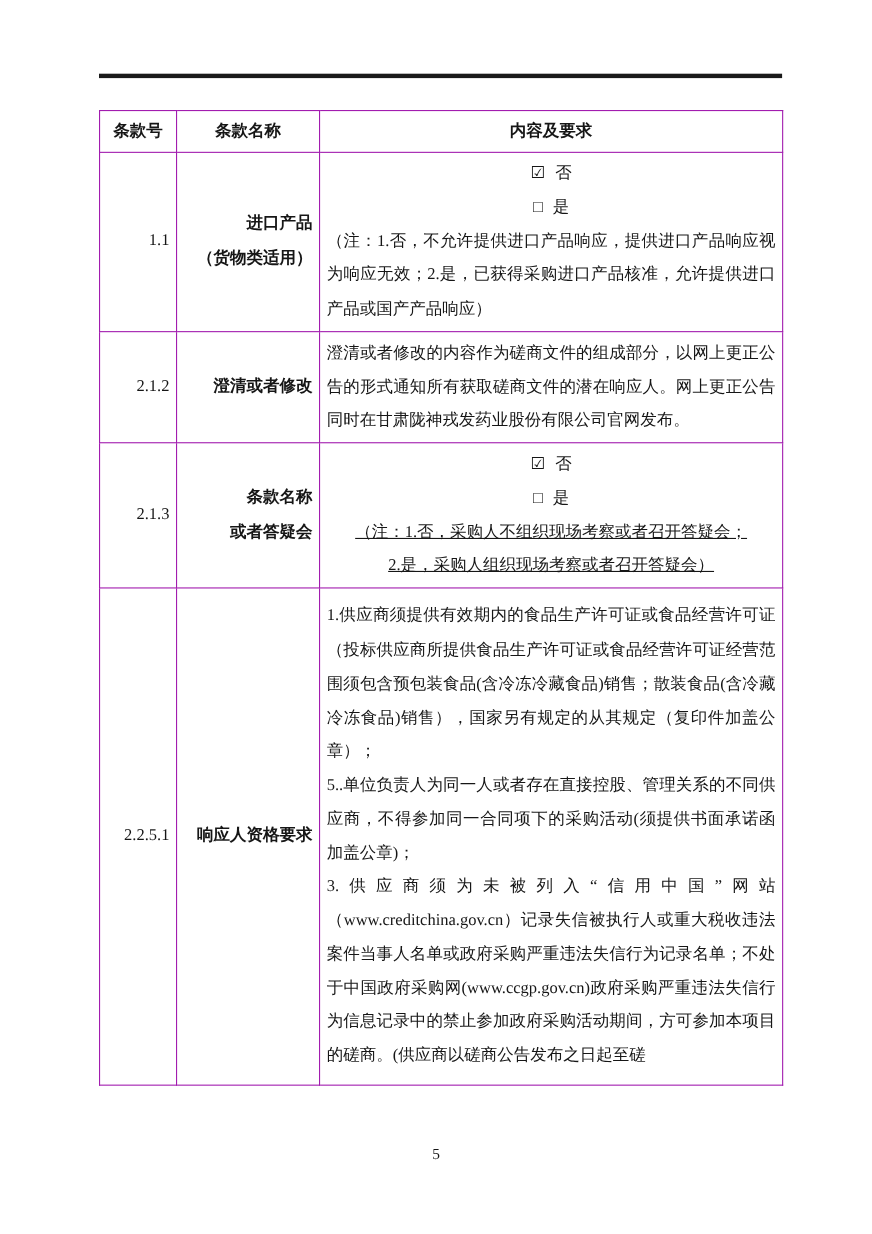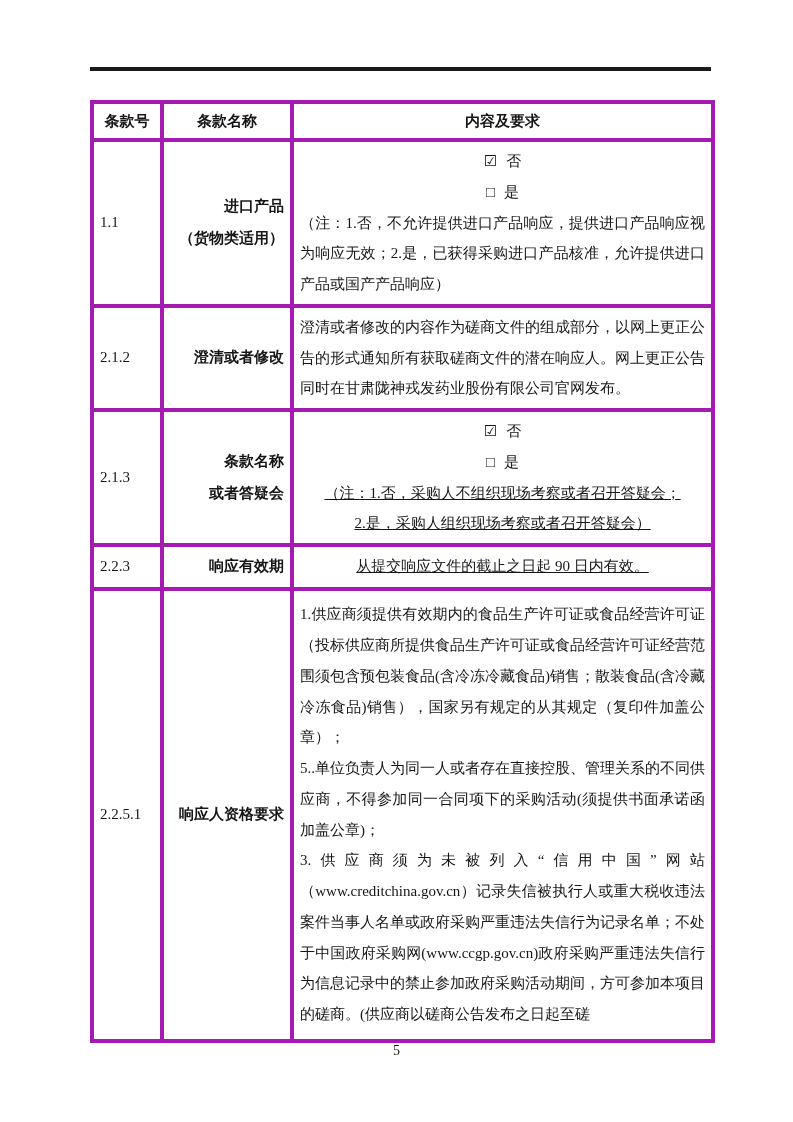--- a/index.html
+++ b/index.html
@@ -28,39 +28,39 @@
     left: 90px;
     top: 100px;
     width: 621px;
     border-collapse: collapse;
     table-layout: fixed;
   }
   col.c1 { width: 70px; }
   col.c2 { width: 130px; }
   col.c3 { width: 421px; }
   .doc-table th, .doc-table td {
-    border: 4px solid #a21caf;
+    border: 1px solid #a21caf;
     font-size: 15px;
     padding: 4px 6px;
     vertical-align: middle;
   }
   .doc-table th {
     font-weight: bold;
     text-align: center;
     font-size: 15px;
   }
   tr.r-head { height: 38px; }
   tr.r0 { height: 156px; }
   tr.r1 { height: 90px; }
   tr.r2 { height: 126px; }
   tr.r3 { height: 38px; }
   tr.r4 { height: 38px; }
   tr.r5 { height: 452px; }
   .cell-no {
-    text-align: left;
+    text-align: right;
     font-size: 15px;
     font-family: Liberation Serif, serif;
   }
   .cell-name {
     text-align: right;
     font-weight: bold;
     line-height: 2.1;
   }
   .cell-content {
     padding: 4px 10px;
@@ -141,27 +141,20 @@
             <span class="chk">☑</span><span>否</span>
           </div>
           <div class="opt-line">
             <span class="chk">□</span><span>是</span>
           </div>
           <div class="center-text">（注：1.否，采购人不组织现场考察或者召开答疑会；</div>
           <div class="center-text">2.是，采购人组织现场考察或者召开答疑会）</div>
         </td>
       </tr>
 
-      <tr class="r3">
-        <td class="cell-no">2.2.3</td>
-        <td class="cell-name">
-          <div>响应有效期</div>
-        </td>
-        <td class="cell-content center-text">从提交响应文件的截止之日起 90 日内有效。</td>
-      </tr>
 
 
       <tr class="r5">
         <td class="cell-no">2.2.5.1</td>
         <td class="cell-name">
           <div>响应人资格要求</div>
         </td>
         <td class="cell-content">
           <div class="para">1.供应商须提供有效期内的食品生产许可证或食品经营许可证（投标供应商所提供食品生产许可证或食品经营许可证经营范围须包含预包装食品(含冷冻冷藏食品)销售；散装食品(含冷藏冷冻食品)销售），国家另有规定的从其规定（复印件加盖公章）；</div>
           <div class="para">5..单位负责人为同一人或者存在直接控股、管理关系的不同供应商，不得参加同一合同项下的采购活动(须提供书面承诺函加盖公章)；</div>

